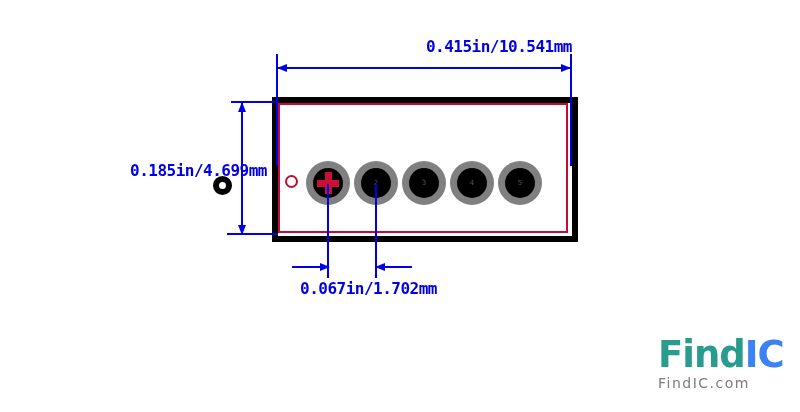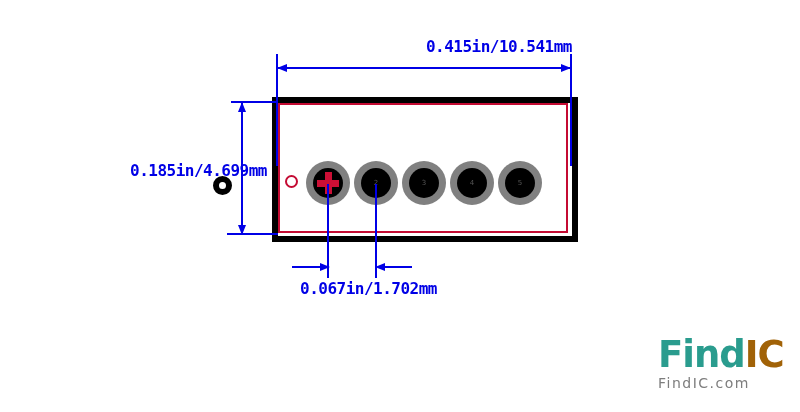--- a/index.html
+++ b/index.html
@@ -38,21 +38,21 @@
   .red-circle{position:absolute;left:285px;top:175px;width:13px;height:13px;
               border:2px solid #c40b33;border-radius:50%;box-sizing:border-box;z-index:3;}
   .black-donut{position:absolute;left:213px;top:176px;width:19px;height:19px;
                border:6px solid #000;border-radius:50%;box-sizing:border-box;background:#fff;z-index:3;}
 
   .z4{z-index:4;}
 
   
   .logo{position:absolute;left:658px;top:336px;font-family:"DejaVu Sans","Liberation Sans",sans-serif;}
   .logo-main{font-size:37px;font-weight:800;line-height:1;letter-spacing:-1px;}
-  .logo-find{color:#2a9c8e;margin-top:11px;} .logo-ic{color:#a16207;}
+  .logo-find{color:#2a9c8e;margin-top:11px;} .logo-ic{color:#3b82f6;}
   .logo-domain{font-size:14px;font-weight:500;color:#7d7d7d;letter-spacing:1.5px;
                line-height:1;margin-top:3px;}
 </style>
 </head>
 <body>
 
 <div class="canvas">
 
   <div class="dim-label" style="left:276px;top:38px;width:296px;text-align:right;">0.415in/10.541mm</div>
   <div class="bline z4" style="left:276px;top:54px;width:2px;height:112px;"></div>

